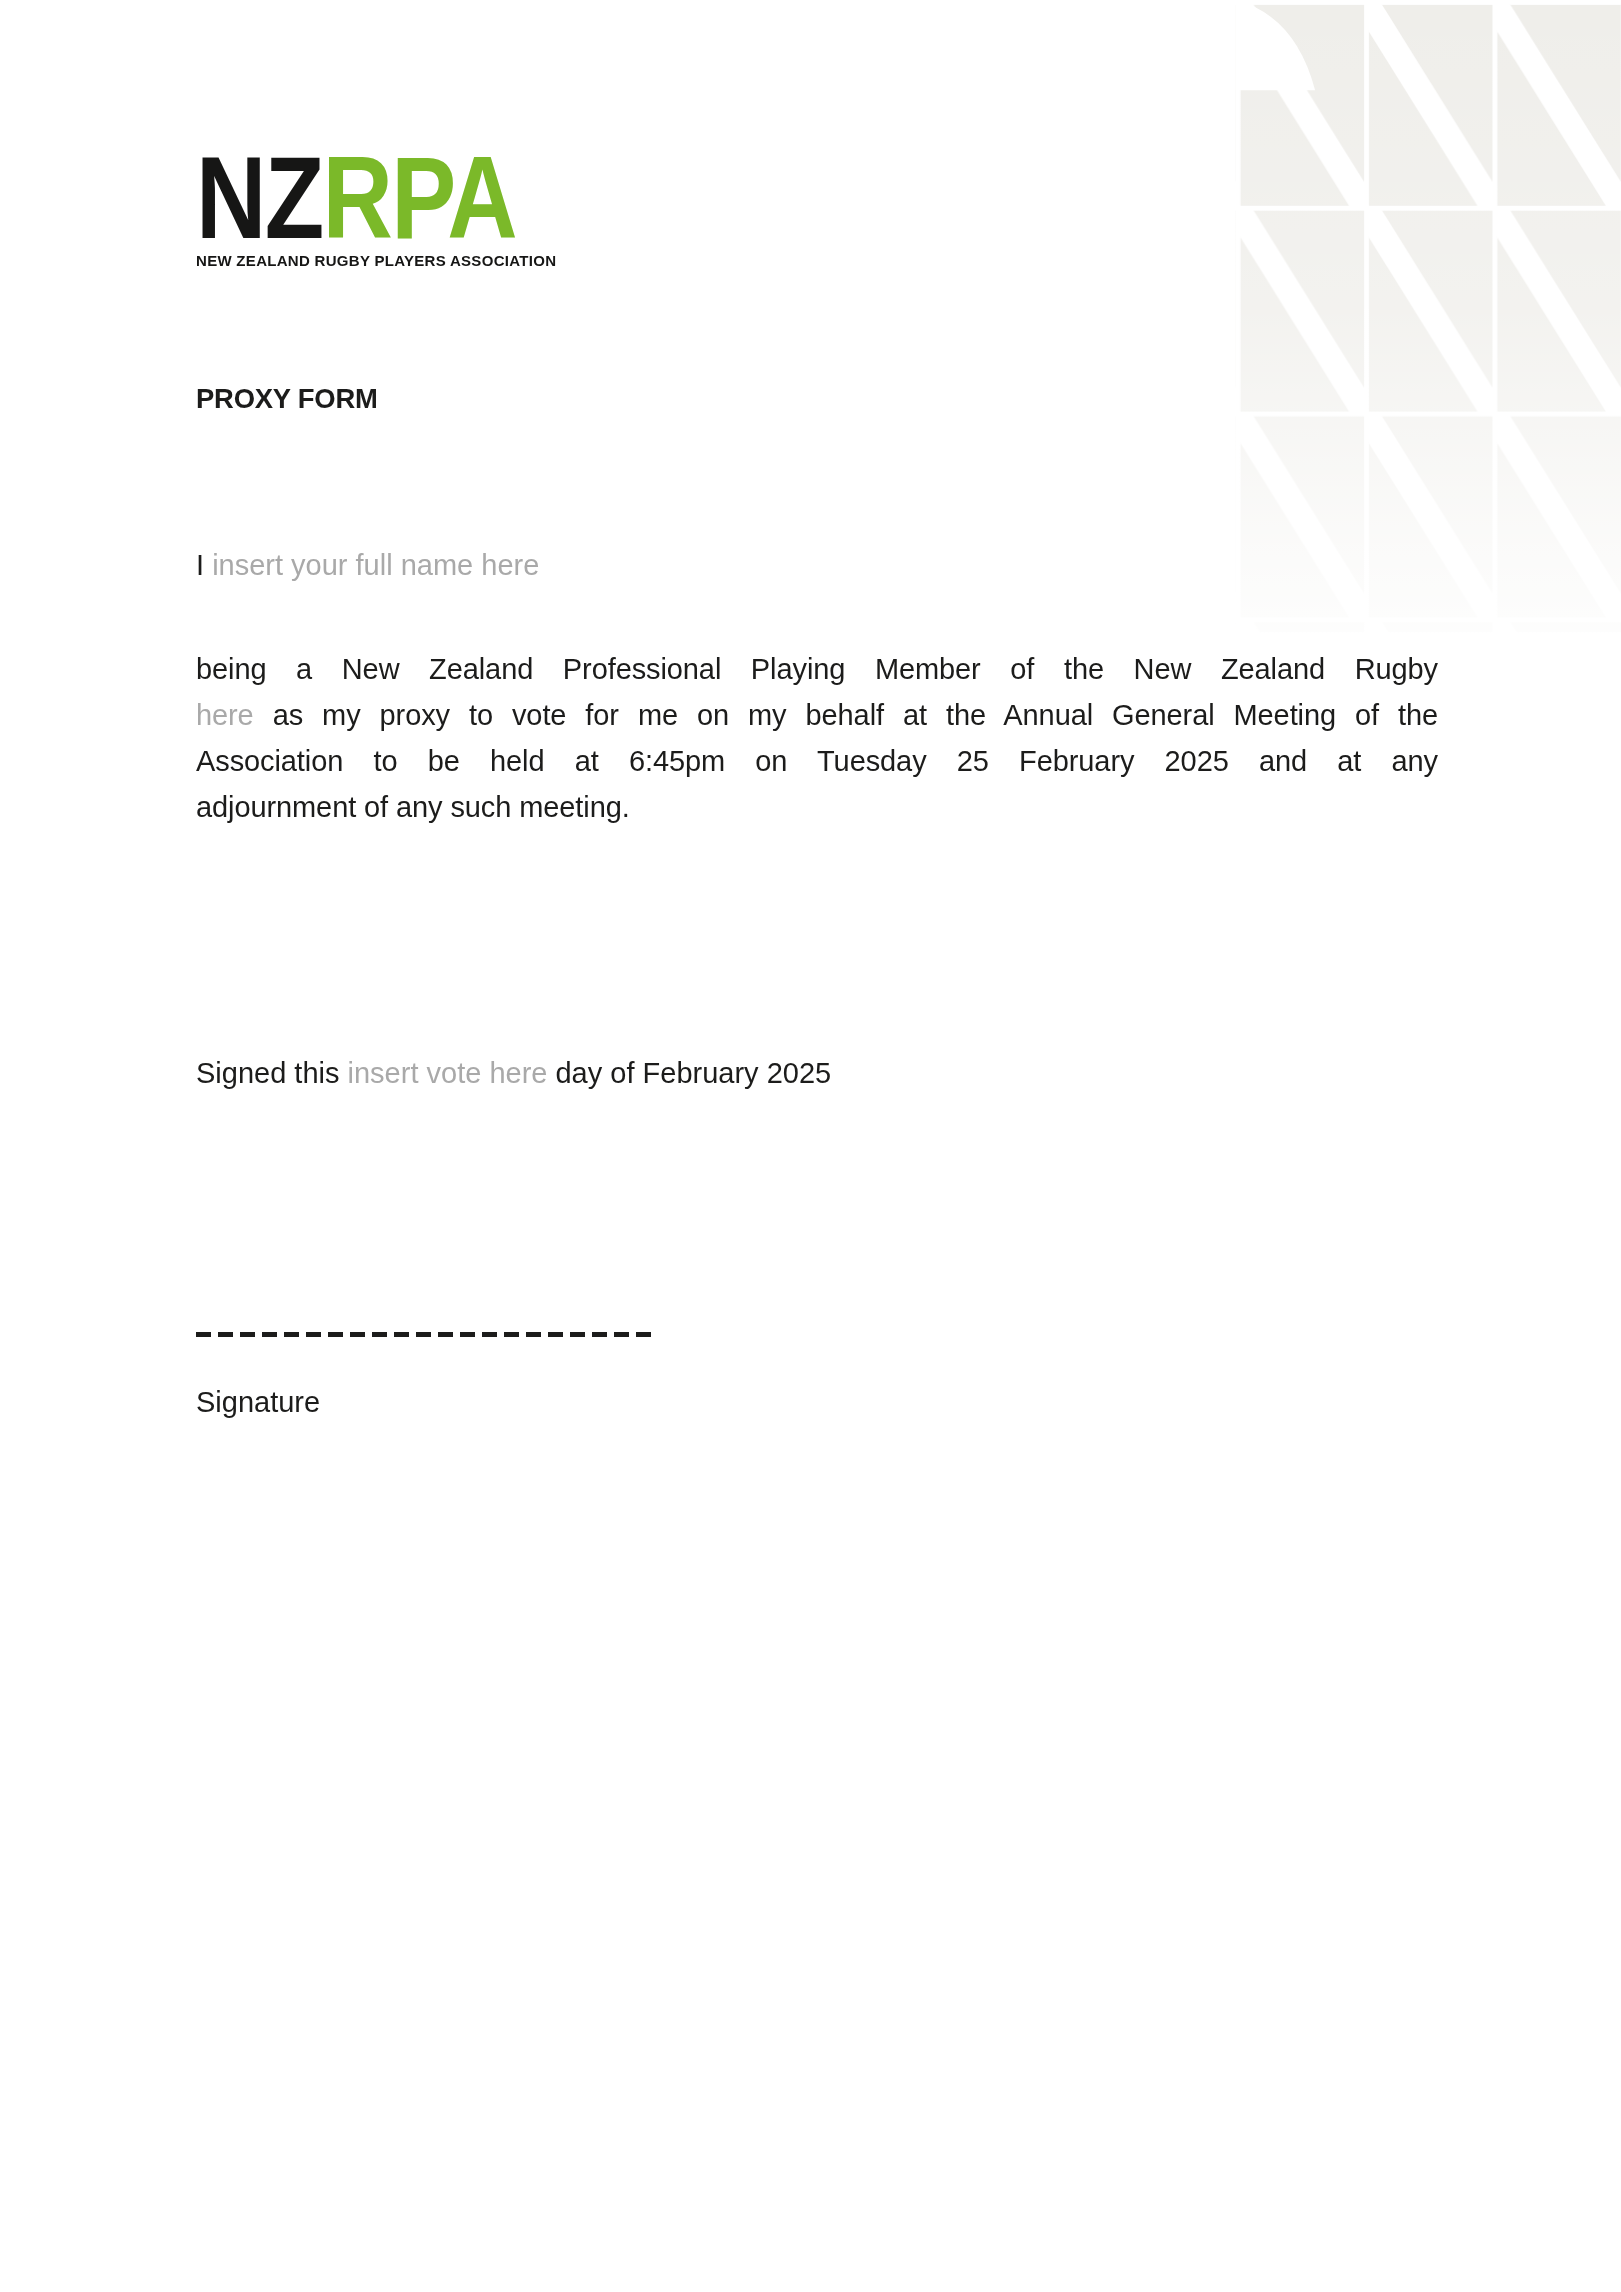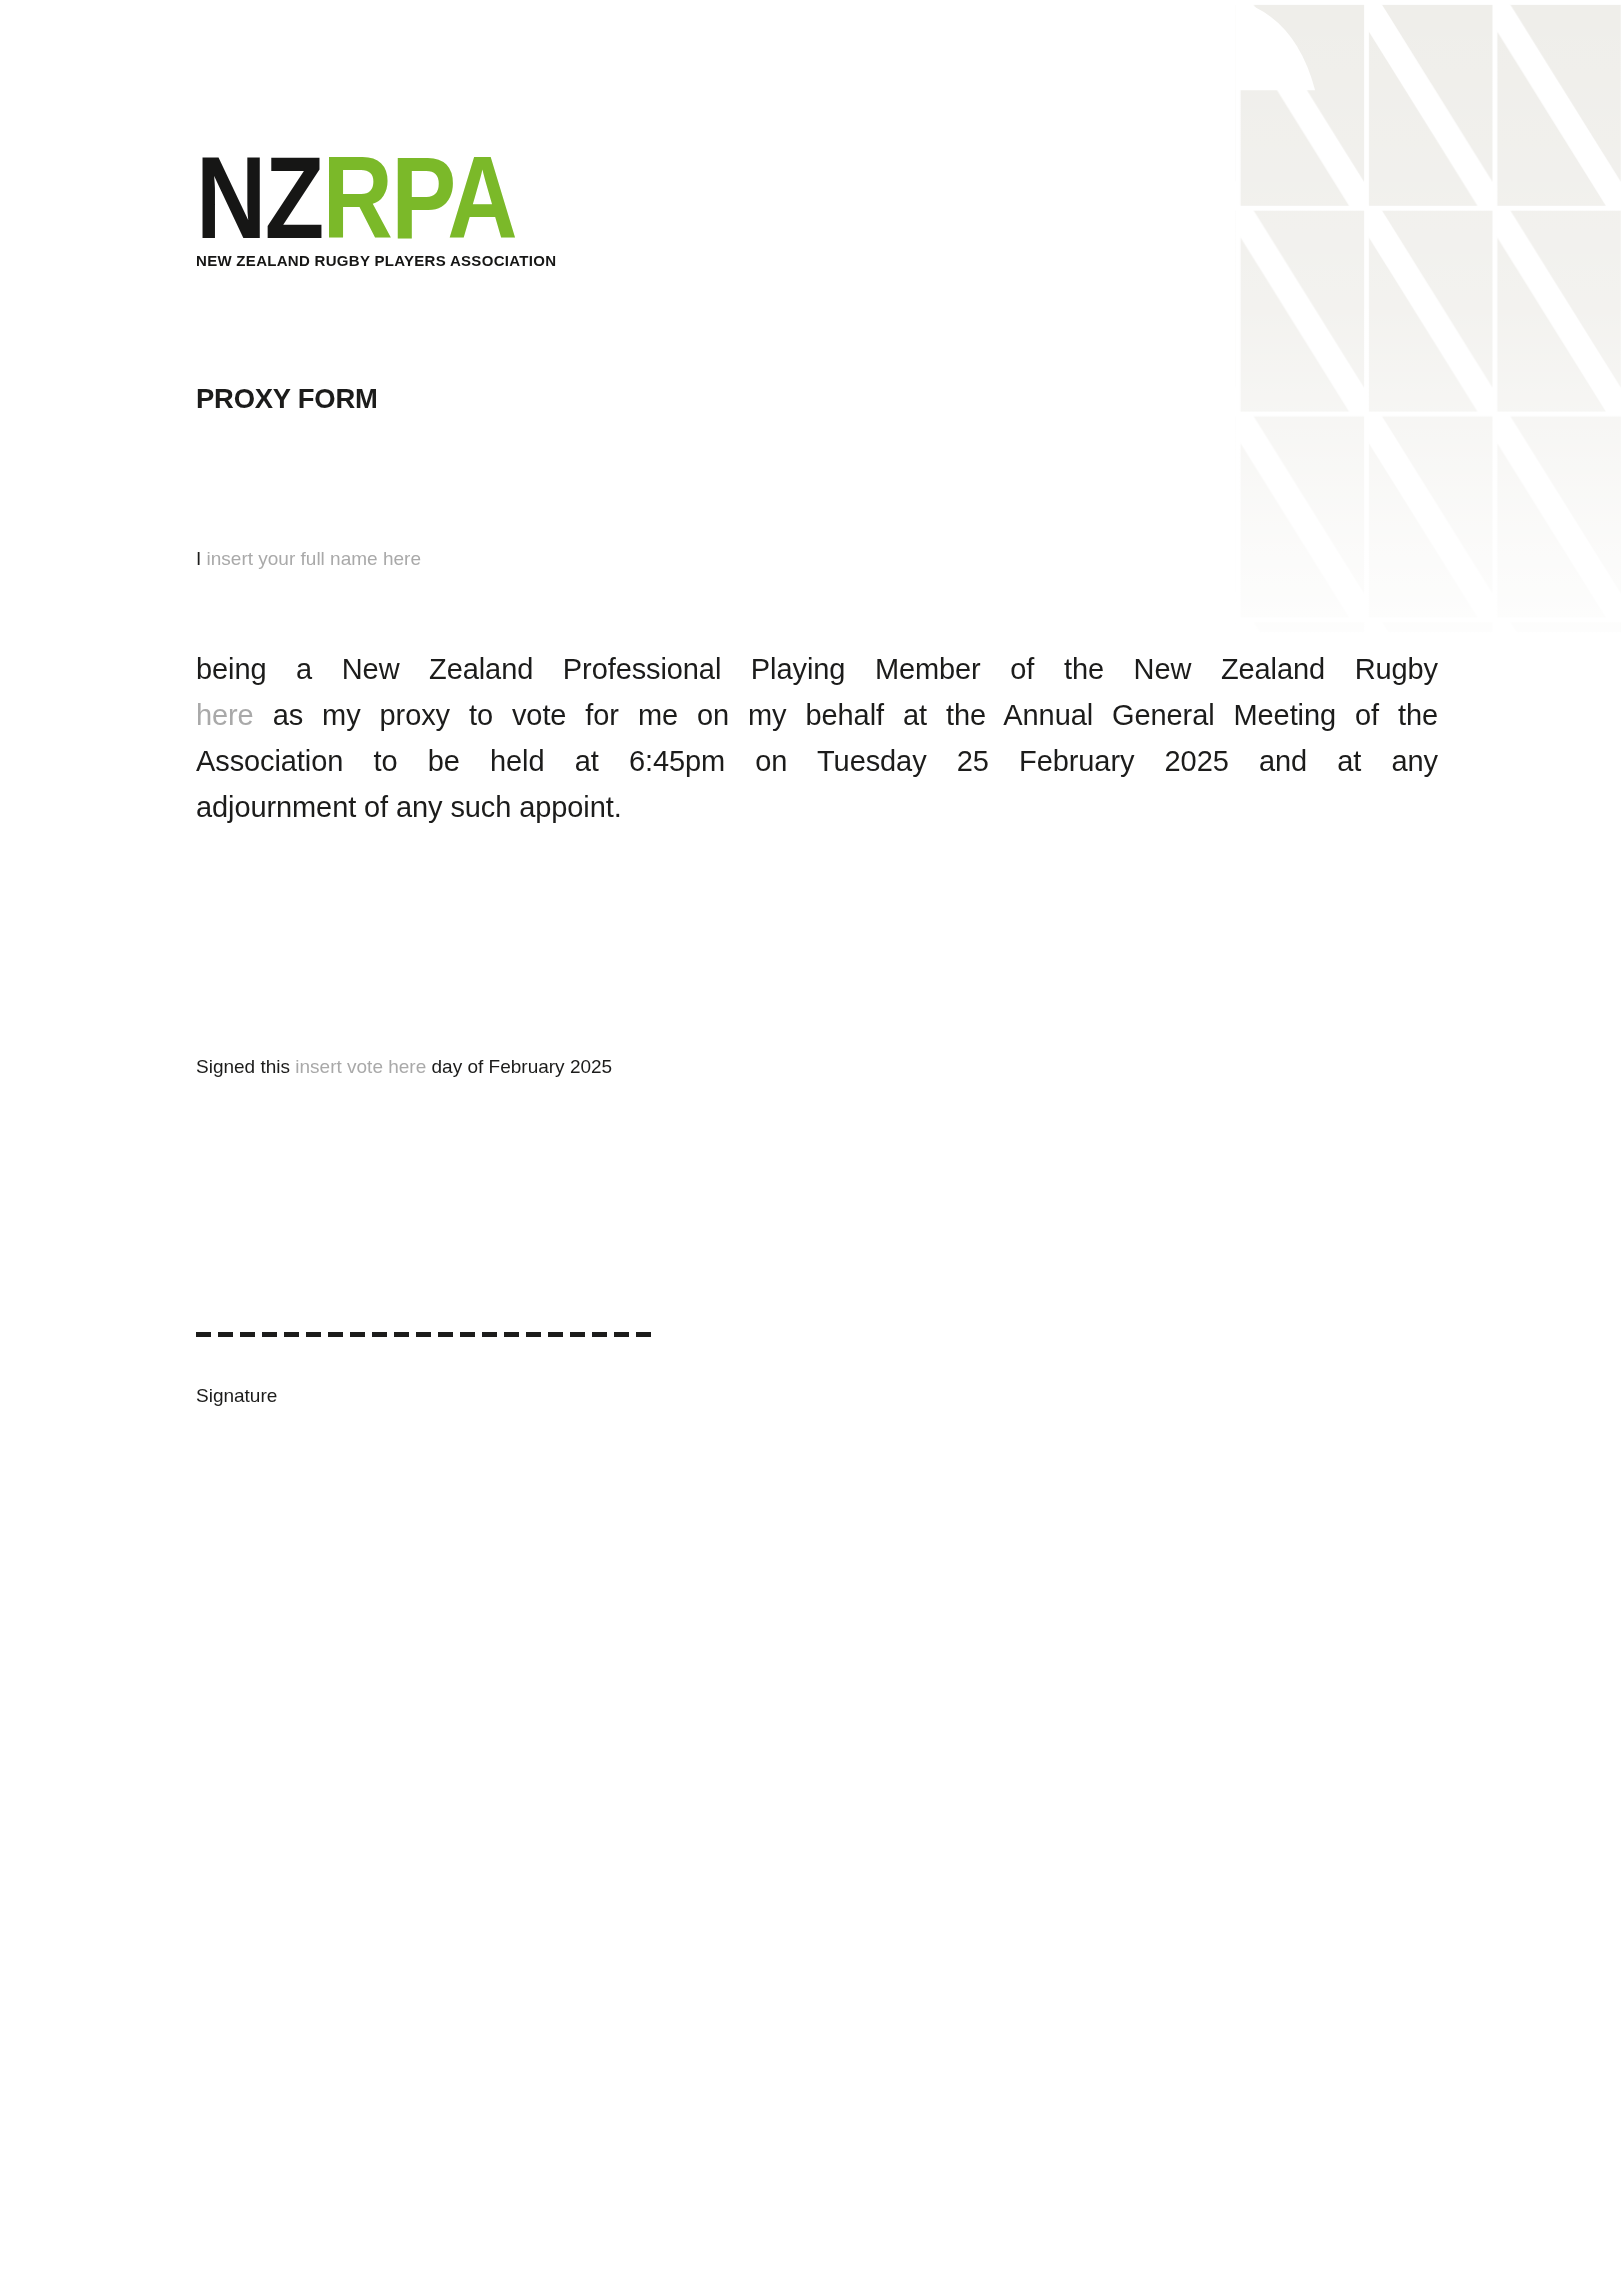--- a/index.html
+++ b/index.html
@@ -56,21 +56,21 @@
   .doc-title{
     position:absolute;
     left:196px;
     top:383px;
     font-size:27.4px;
     font-weight:800;
     letter-spacing:-0.2px;
     color:var(--text);
   }
   .text-30{
-    font-size:19px;
+    font-size:29px;
     line-height:1.25;
     color:var(--text);
   }
   .name-line{
     position:absolute;
     left:196px;
     top:547px;
     width:1242px;
   }
   .body-paragraph{
@@ -144,21 +144,21 @@
   </div>
 
   <div class="doc-title">PROXY FORM</div>
 
   <div class="name-line text-30"><span>I </span><span class="muted">insert your full name here</span></div>
 
   <div class="body-paragraph">
       <div class="pline just"><span>being a New Zealand Professional Playing Member of the New Zealand Rugby</span></div>
       <div class="pline just"><span class="muted">here </span><span>as my proxy to vote for me on my behalf at the Annual General Meeting of the</span></div>
       <div class="pline just"><span>Association to be held at 6:45pm on Tuesday 25 February 2025 and at any</span></div>
-      <div class="pline"><span>adjournment of any such appoint.</span></div>
+      <div class="pline"><span>adjournment of any such meeting.</span></div>
     </div>
 
   <div class="signed-line text-30"><span>Signed this </span><span class="muted">insert vote here</span><span> day of February 2025</span></div>
 
   <div class="signature-rule"></div>
 
   <div class="signature-label text-30">Signature</div>
 
 </div>
 

